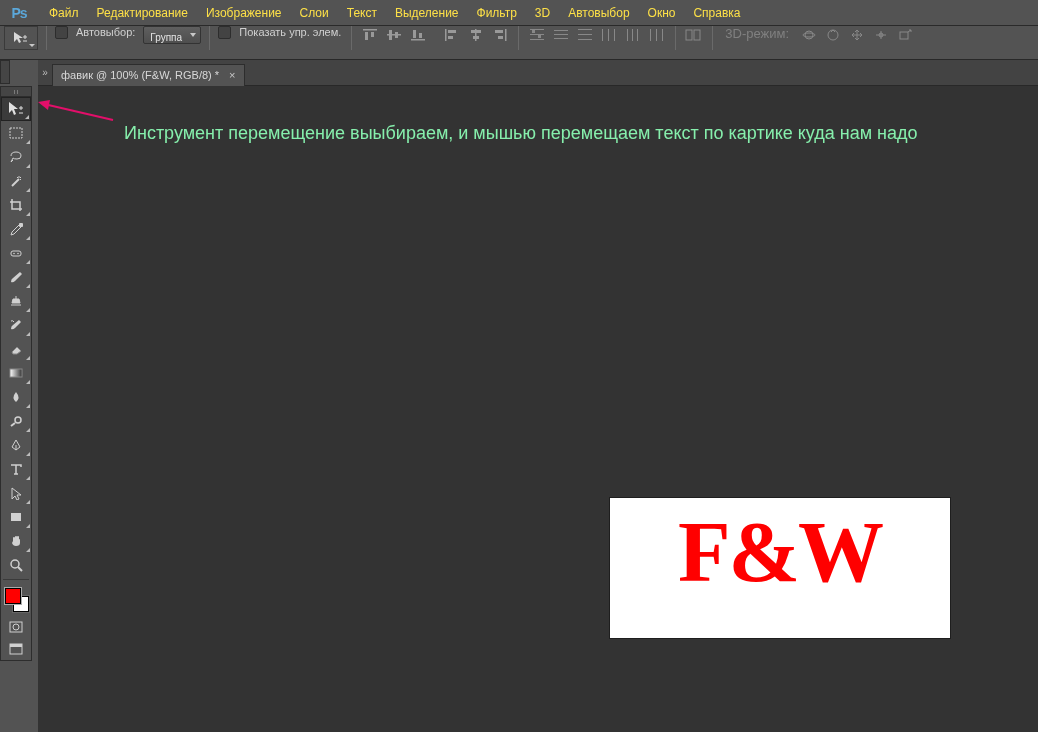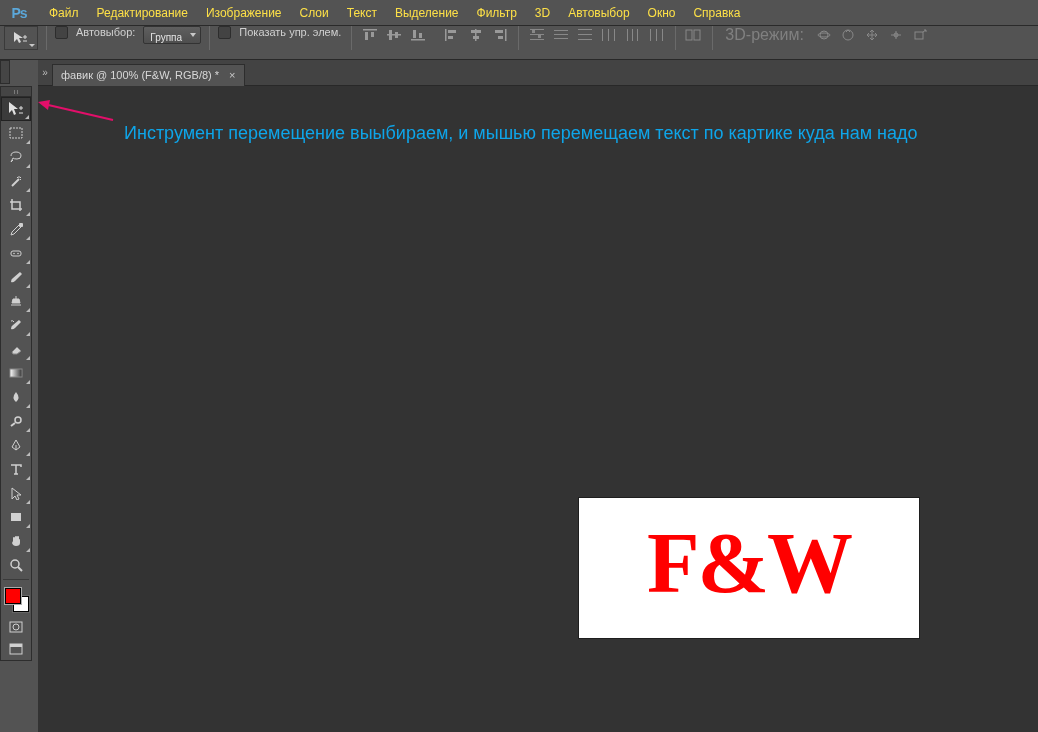--- a/index.html
+++ b/index.html
@@ -104,21 +104,21 @@
     display: flex; gap: 4px;
     align-items: center;
   }
   .opt-icon {
     width: 20px; height: 18px;
     display: flex; align-items: center; justify-content: center;
     border-radius: 2px;
   }
   .opt-icon svg { display: block; }
   .mode-3d {
-    font-size: 16px;
+    font-size: 13px;
     color: #808080;
     padding: 0 4px;
   }
 
   
   .leftcol {
     position: absolute;
     top: 60px;
     left: 0;
     width: 38px;
@@ -246,38 +246,38 @@
   .annotation-arrow {
     position: absolute;
     top: 14px;
     left: 0;
     color: #e20f6a;
   }
   .annotation-text {
     position: absolute;
     top: 34px;
     left: 86px;
-    color: #0ea5e9;
+    color: #86efac;
     font-size: 18px;
     font-family: Arial, sans-serif;
     line-height: 1.5;
     width: 830px;
   }
   .artboard {
     position: absolute;
-    left: 541px;
+    left: 572px;
     top: 412px;
     width: 340px;
     height: 140px;
     background: #ffffff;
     box-shadow: 0 0 0 1px #1e1e1e;
     display: flex;
     align-items: flex-start;
     justify-content: center;
-    padding-top: 15px;
+    padding-top: 4px;
   }
   .artboard span {
     font-family: "Times New Roman", serif;
     font-weight: bold;
     color: #ff0000;
     font-size: 86px;
     letter-spacing: -2px;
   }
 </style>
 </head>

